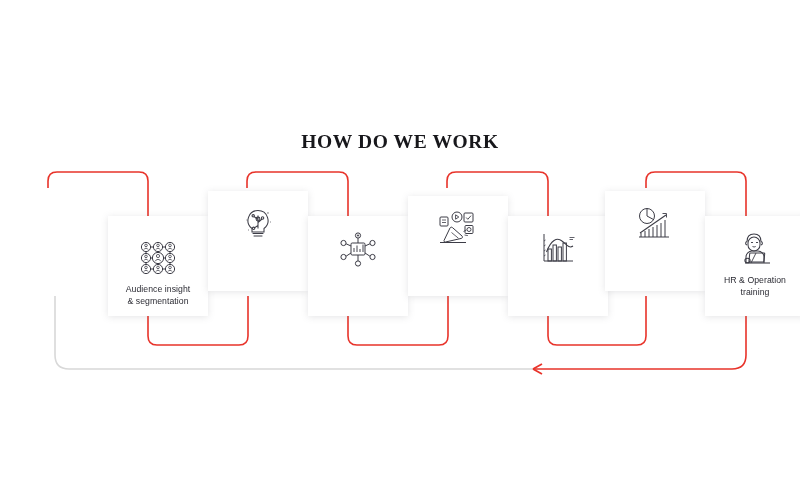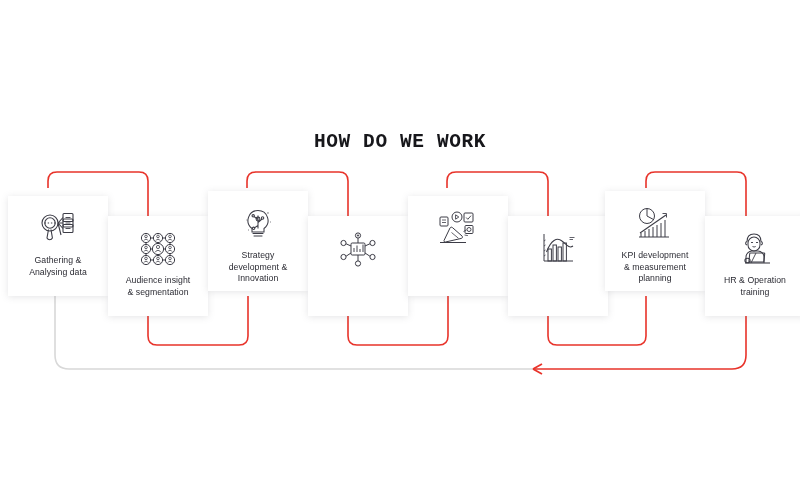--- a/index.html
+++ b/index.html
@@ -23,21 +23,21 @@
   #title {
     position: absolute;
     left: 0;
     top: 131px;
     width: 800px;
     text-align: center;
     font-size: 19.5px;
     font-weight: bold;
     letter-spacing: 0.6px;
     color: #17171b;
-    font-family: Liberation Mono, monospace;
+    font-family: Liberation Serif, serif;
   }
   #connectors {
     position: absolute;
     left: 0;
     top: 0;
     width: 800px;
     height: 480px;
     pointer-events: none;
   }
   .card {
@@ -92,41 +92,22 @@
         <path d="M348 296 L348 336 Q348 345 357 345 L439 345 Q448 345 448 336 L448 296" stroke="#e8332a" fill="none" stroke-width="1.6"></path>
         <path d="M548 296 L548 336 Q548 345 557 345 L637 345 Q646 345 646 336 L646 296" stroke="#e8332a" fill="none" stroke-width="1.6"></path>
       </g>
     <g id="loopback-group" fill="none" stroke-width="1.6">
         <path d="M55 296 L55 355 Q55 369 69 369 L533 369" stroke="#d8d8d8" fill="none" stroke-width="1.6"></path>
         <path d="M746 216 L746 355 Q746 369 732 369 L533 369" stroke="#e8332a" fill="none" stroke-width="1.6"></path>
         <path d="M533 369 L542 364 M533 369 L542 374" stroke="#e8332a" fill="none" stroke-width="1.8"></path>
       </g>
   </svg>
 
-  <div class="card" style="left: 8px; top: 196px;">
-    <div class="card-icon">
-      <svg width="42" height="36" viewBox="0 0 42 36">
-        <g stroke="#3c3c46" stroke-width="1.1" fill="none">
-          <circle cx="13" cy="12" r="8"></circle>
-          <circle cx="13" cy="12" r="5.2"></circle>
-          <path d="M7.5 12h11" stroke-dasharray="1.4 1.8"></path>
-          <path d="M11.5 18.5 L10 27 a3 3 0 0 0 5.4 0 L14 18.5"></path>
-          <path d="M21 12 L26 6.5 M21 12 L26 12 M21 12 L26 17.5 M21 12 L24 24"></path>
-          <rect x="26" y="2.5" width="10" height="8" rx="1"></rect>
-          <rect x="26" y="8" width="10" height="8" rx="1"></rect>
-          <rect x="26" y="13.5" width="10" height="8" rx="1"></rect>
-          <path d="M28.5 6.5h5 M28.5 12h5 M28.5 17.5h5" stroke-width="0.9"></path>
-        </g>
-      </svg>
-    </div>
-    <div class="card-label">Gathering &amp;
-Analysing data</div>
-  </div>
-
-  <div class="card" style="left: 108px; top: 216px;">
+
+  <div class="card" style="left: 108px; top: 216px; justify-content: center;">
     <div class="card-icon">
       <svg width="38" height="36" viewBox="0 0 38 36">
         <g stroke="#3c3c46" stroke-width="1" fill="none">
           <circle cx="7" cy="7" r="4.6"></circle>
             <circle cx="19" cy="7" r="4.6"></circle>
             <circle cx="31" cy="7" r="4.6"></circle>
           <circle cx="7" cy="18" r="4.6"></circle>
             <circle cx="19" cy="18" r="5.6"></circle>
             <circle cx="31" cy="18" r="4.6"></circle>
           <circle cx="7" cy="29" r="4.6"></circle>
@@ -171,23 +152,20 @@
           <circle cx="18" cy="13" r="1.9"></circle>
           <circle cx="13.2" cy="9.8" r="1.2"></circle>
           <circle cx="22.6" cy="12" r="1.2"></circle>
           <circle cx="13.6" cy="22.3" r="1.2"></circle>
           <g stroke-width="0.8">
             <path d="M27.5 7l0.9 0 M28 6.5l0 0.9 M6.5 14l0.8 0 M30 16l0.8 0 M8 24l0.8 0"></path>
           </g>
         </g>
       </svg>
     </div>
-    <div class="card-label">Strategy
-development &amp;
-Innovation</div>
   </div>
 
   <div class="card" style="left: 308px; top: 216px;">
     <div class="card-icon">
       <svg width="40" height="36" viewBox="0 0 40 36">
         <g stroke="#3c3c46" stroke-width="1" fill="none">
           <rect x="13" y="12" width="14" height="12" rx="1.2"></rect>
           <path d="M16 21v-4 M19 21v-6.5 M22 21v-3 M25 21v-7.5" stroke-width="0.95"></path>
           <circle cx="20" cy="4.5" r="2.6"></circle>
           <circle cx="5.5" cy="12" r="2.6"></circle>
@@ -247,23 +225,20 @@
         <g stroke="#3c3c46" stroke-width="1" fill="none">
           <circle cx="12" cy="9" r="7.5"></circle>
           <path d="M12 9V1.5 M12 9l6.6 3.6"></path>
           <path d="M4 30h30"></path>
           <path d="M6 30v-4 M10 30v-6 M14 30v-8 M18 30v-10 M22 30v-12 M26 30v-14 M30 30v-17" stroke-width="1"></path>
           <path d="M5 26 L31 8" stroke-width="1.05"></path>
           <path d="M27.5 6.5h4v4" stroke-width="0.9"></path>
         </g>
       </svg>
     </div>
-    <div class="card-label">KPI development
-&amp; measurement
-planning</div>
   </div>
 
   <div class="card" style="left: 705px; top: 216px;">
     <div class="card-icon">
       <svg width="38" height="34" viewBox="0 0 38 34">
         <g stroke="#3c3c46" stroke-width="1.05" fill="none">
           <path d="M12 11a6 6 0 0 1 12 0v2a6 6 0 0 1-12 0z"></path>
           <path d="M11 9.5c0-5 2.5-7.5 7-7.5s7 2.5 7 7.5"></path>
           <path d="M15.5 10.5h1 M20.5 10.5h1" stroke-width="1.2" stroke-linecap="round"></path>
           <path d="M16.5 14.5a3 3 0 0 0 3.2 0" stroke-width="0.9"></path>

